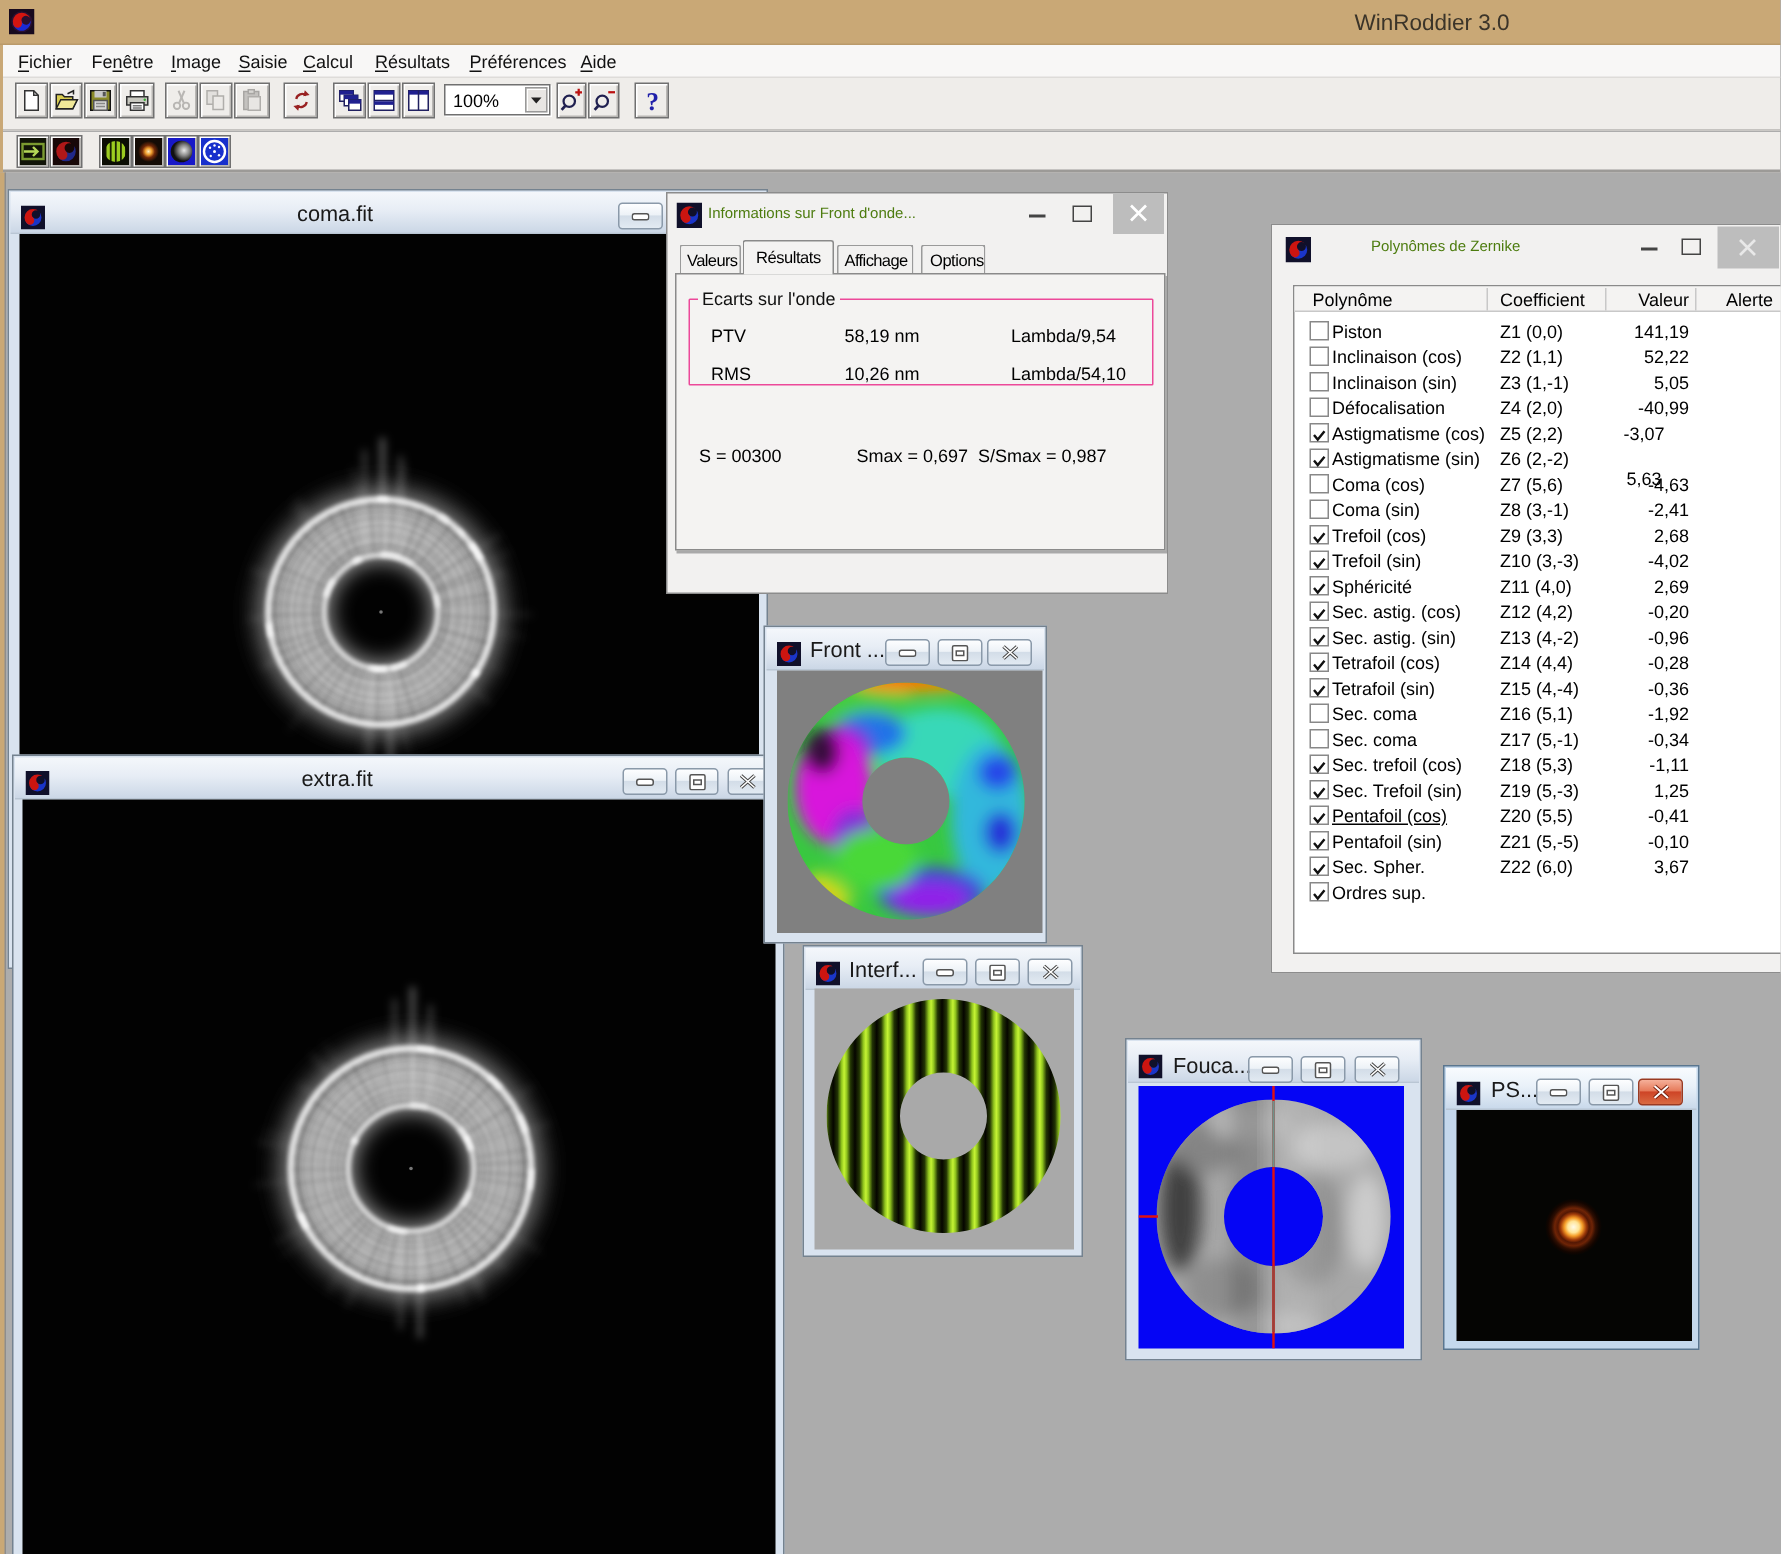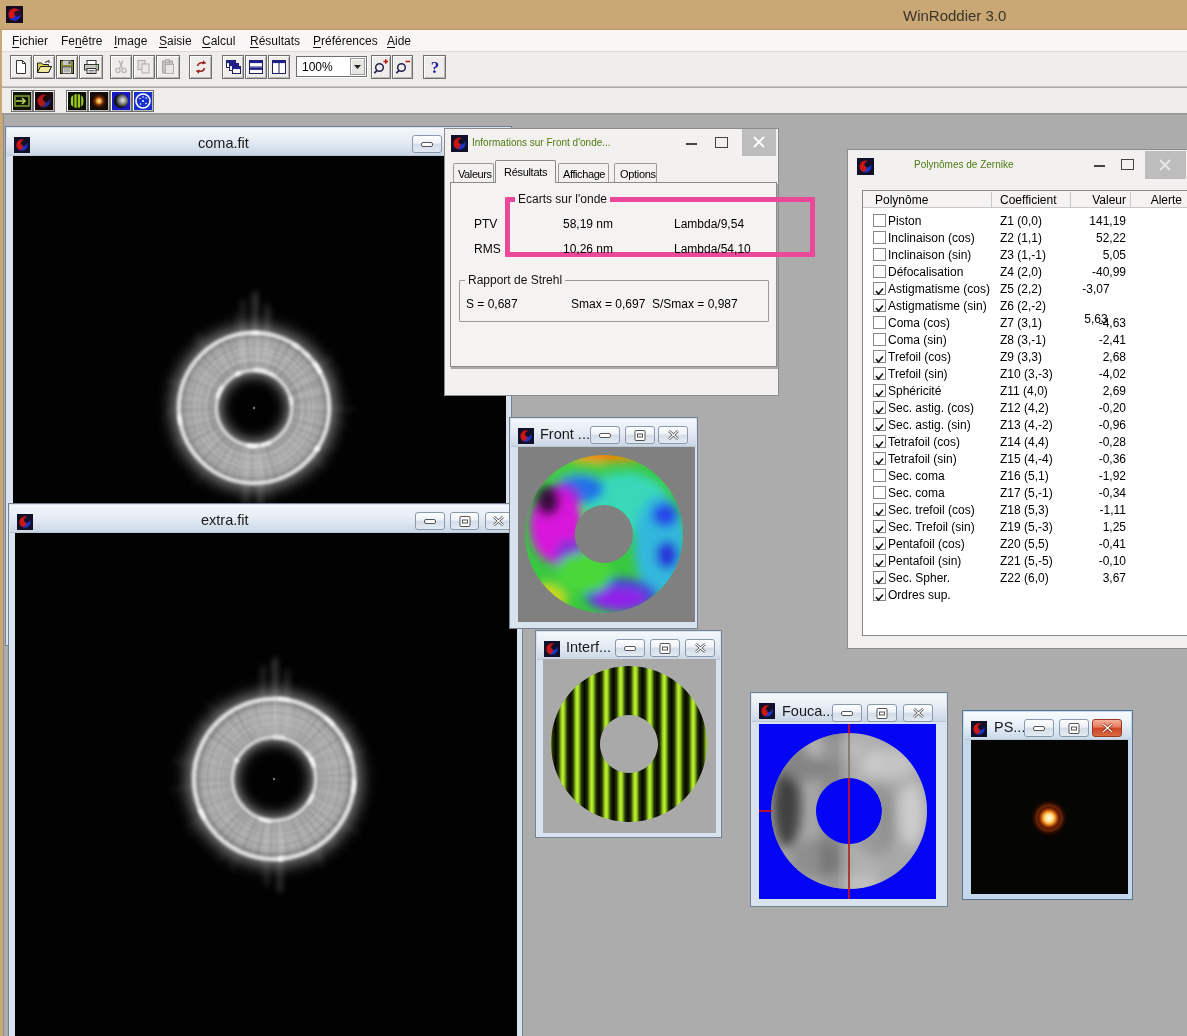--- a/index.html
+++ b/index.html
@@ -573,33 +573,30 @@
         <path d="M12,8 L22,18 M22,8 L12,18" stroke="#fff" stroke-width="1.8"></path>
       </svg>
   </div>
 
   <div class="abs" style="left:8px; top:34px; width:41px; height:20px; background:#F2F1F0; border:1px solid #9a9a9a; border-bottom:none; border-radius:2px 2px 0 0; font-size:11px; letter-spacing:-0.4px; padding:4px 0 0 4px;">Valeurs</div>
   <div class="abs" style="left:50px; top:31px; width:61px; height:23px; background:#F4F3F2; border:1px solid #8a8a8a; border-bottom:none; border-radius:2px 2px 0 0; font-size:11px; letter-spacing:-0.3px; padding:5px 0 0 8px; z-index:2;">Résultats</div>
   <div class="abs" style="left:113px; top:34px; width:51px; height:20px; background:#F2F1F0; border:1px solid #9a9a9a; border-bottom:none; border-radius:2px 2px 0 0; font-size:11px; letter-spacing:-0.4px; padding:4px 0 0 4px;">Affichage</div>
   <div class="abs" style="left:169px; top:34px; width:43px; height:20px; background:#F2F1F0; border:1px solid #9a9a9a; border-bottom:none; border-radius:2px 2px 0 0; font-size:11px; letter-spacing:-0.3px; padding:4px 0 0 5px;">Options</div>
 
   <div class="abs" style="left:5px; top:53px; width:327px; height:185px; background:#F4F3F2; border:1px solid #8a8a8a; box-shadow:1px 2px 0 #a9a9a9;">
-    <fieldset class="abs" style="left:8px; top:9px; width:310px; height:65px; border:5px solid #ec4899; border-radius:1px;margin-left:46px;">
+    <fieldset class="abs" style="left:8px; top:9px; width:310px; height:65px; border:1px solid #ec4899; border-radius:1px;">
       <legend style="font-size:12px; color:#111; margin-left:5px; padding:0 3px;">Ecarts sur l'onde</legend>
     </fieldset>
     <div class="abs t12" style="left:23px; top:34px;">PTV</div>
     <div class="abs t12" style="left:112px; top:34px;">58,19 nm</div>
     <div class="abs t12" style="left:223px; top:34px;">Lambda/9,54</div>
     <div class="abs t12" style="left:23px; top:59px;">RMS</div>
     <div class="abs t12" style="left:112px; top:59px;">10,26 nm</div>
     <div class="abs t12" style="left:223px; top:59px;">Lambda/54,10</div>
-    <fieldset class="abs" style="left:8px; top:90px; width:310px; height:49px; border:1px solid #9a9a9a; border-radius:1px;">
-      <legend style="font-size:12px; color:#111; margin-left:5px; padding:0 3px;">Rapport de Strehl</legend>
-    </fieldset>
-    <div class="abs t12" style="left:15px; top:114px;">S = 0,687</div>
+    <div class="abs t12" style="left:15px; top:114px;">S = 00300</div>
     <div class="abs t12" style="left:120px; top:114px;">Smax = 0,697</div>
     <div class="abs t12" style="left:201px; top:114px;">S/Smax = 0,987</div>
   </div>
 </div>
 
 <div class="dwin" id="zernike" style="left:847px; top:149px; width:346px; height:500px;">
   <svg class="dico" style="left:9px; top:8px;" width="17" height="17" viewBox="0 0 17 17">
     <rect width="17" height="17" fill="#10102a"></rect>
     <g transform="rotate(45 8.5 8.5)">
       <path d="M8.5,2.5 A6,6 0 0 1 8.5,14.5 A3,3 0 0 1 8.5,8.5 A3,3 0 0 0 8.5,2.5 Z" fill="#1a35c8"></path>
@@ -660,21 +657,21 @@
         <div class="abs" style="left:10px;top:1px;width:13px;height:13px;border:1px solid #888;background:#fff;"><svg width="11" height="11" viewBox="0 0 11 11">
             <path d="M2,5 L4.5,8 L9,2.5" stroke="#111" stroke-width="1.6" fill="none"></path>
           </svg></div>
         <div class="abs t12" style="left:25px;top:1px;">Astigmatisme (sin)</div>
         <div class="abs t12" style="left:137px;top:1px;">Z6 (2,-2)</div>
         <div class="abs t12" style="left:203px;top:14px;width:60px;text-align:center;">5,63</div>
       </div>
       <div class="abs" style="left:0;top:124px;right:0;height:17px;">
         <div class="abs" style="left:10px;top:1px;width:13px;height:13px;border:1px solid #888;background:#fff;"></div>
         <div class="abs t12" style="left:25px;top:1px;">Coma (cos)</div>
-        <div class="abs t12" style="left:137px;top:1px;">Z7 (3,1)</div>
+        <div class="abs t12" style="left:137px;top:1px;">Z7 (5,6)</div>
         <div class="abs t12" style="left:203px;top:1px;width:60px;text-align:right;">-4,63</div>
       </div>
       <div class="abs" style="left:0;top:141px;right:0;height:17px;">
         <div class="abs" style="left:10px;top:1px;width:13px;height:13px;border:1px solid #888;background:#fff;"></div>
         <div class="abs t12" style="left:25px;top:1px;">Coma (sin)</div>
         <div class="abs t12" style="left:137px;top:1px;">Z8 (3,-1)</div>
         <div class="abs t12" style="left:203px;top:1px;width:60px;text-align:right;">-2,41</div>
       </div>
       <div class="abs" style="left:0;top:158px;right:0;height:17px;">
         <div class="abs" style="left:10px;top:1px;width:13px;height:13px;border:1px solid #888;background:#fff;"><svg width="11" height="11" viewBox="0 0 11 11">
@@ -757,21 +754,21 @@
             <path d="M2,5 L4.5,8 L9,2.5" stroke="#111" stroke-width="1.6" fill="none"></path>
           </svg></div>
         <div class="abs t12" style="left:25px;top:1px;">Sec. Trefoil (sin)</div>
         <div class="abs t12" style="left:137px;top:1px;">Z19 (5,-3)</div>
         <div class="abs t12" style="left:203px;top:1px;width:60px;text-align:right;">1,25</div>
       </div>
       <div class="abs" style="left:0;top:345px;right:0;height:17px;">
         <div class="abs" style="left:10px;top:1px;width:13px;height:13px;border:1px solid #888;background:#fff;"><svg width="11" height="11" viewBox="0 0 11 11">
             <path d="M2,5 L4.5,8 L9,2.5" stroke="#111" stroke-width="1.6" fill="none"></path>
           </svg></div>
-        <div class="abs t12" style="left:25px;top:1px;">Pentafoil (cos)</div>
+        <div class="abs t12" style="left:25px;top:1px;text-decoration:underline;">Pentafoil (cos)</div>
         <div class="abs t12" style="left:137px;top:1px;">Z20 (5,5)</div>
         <div class="abs t12" style="left:203px;top:1px;width:60px;text-align:right;">-0,41</div>
       </div>
       <div class="abs" style="left:0;top:362px;right:0;height:17px;">
         <div class="abs" style="left:10px;top:1px;width:13px;height:13px;border:1px solid #888;background:#fff;"><svg width="11" height="11" viewBox="0 0 11 11">
             <path d="M2,5 L4.5,8 L9,2.5" stroke="#111" stroke-width="1.6" fill="none"></path>
           </svg></div>
         <div class="abs t12" style="left:25px;top:1px;">Pentafoil (sin)</div>
         <div class="abs t12" style="left:137px;top:1px;">Z21 (5,-5)</div>
         <div class="abs t12" style="left:203px;top:1px;width:60px;text-align:right;">-0,10</div>

